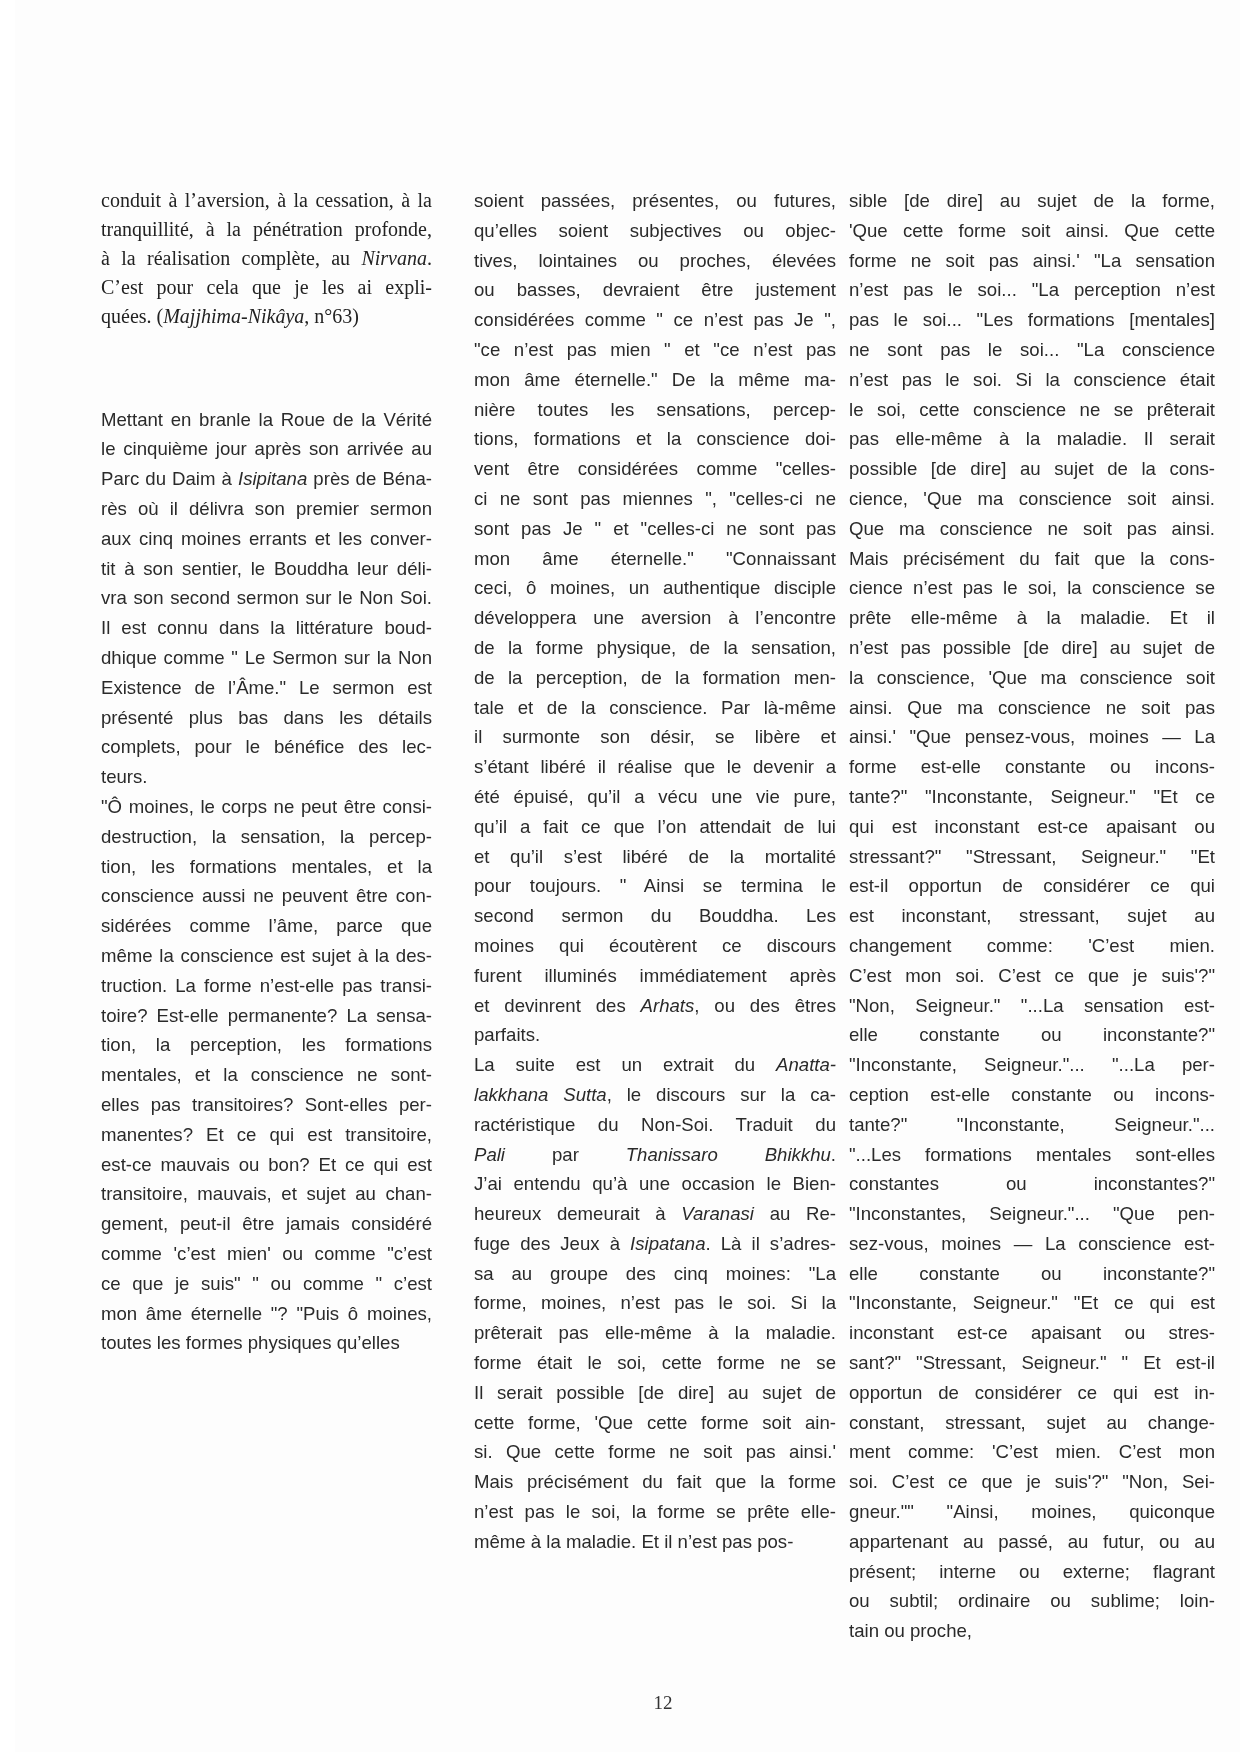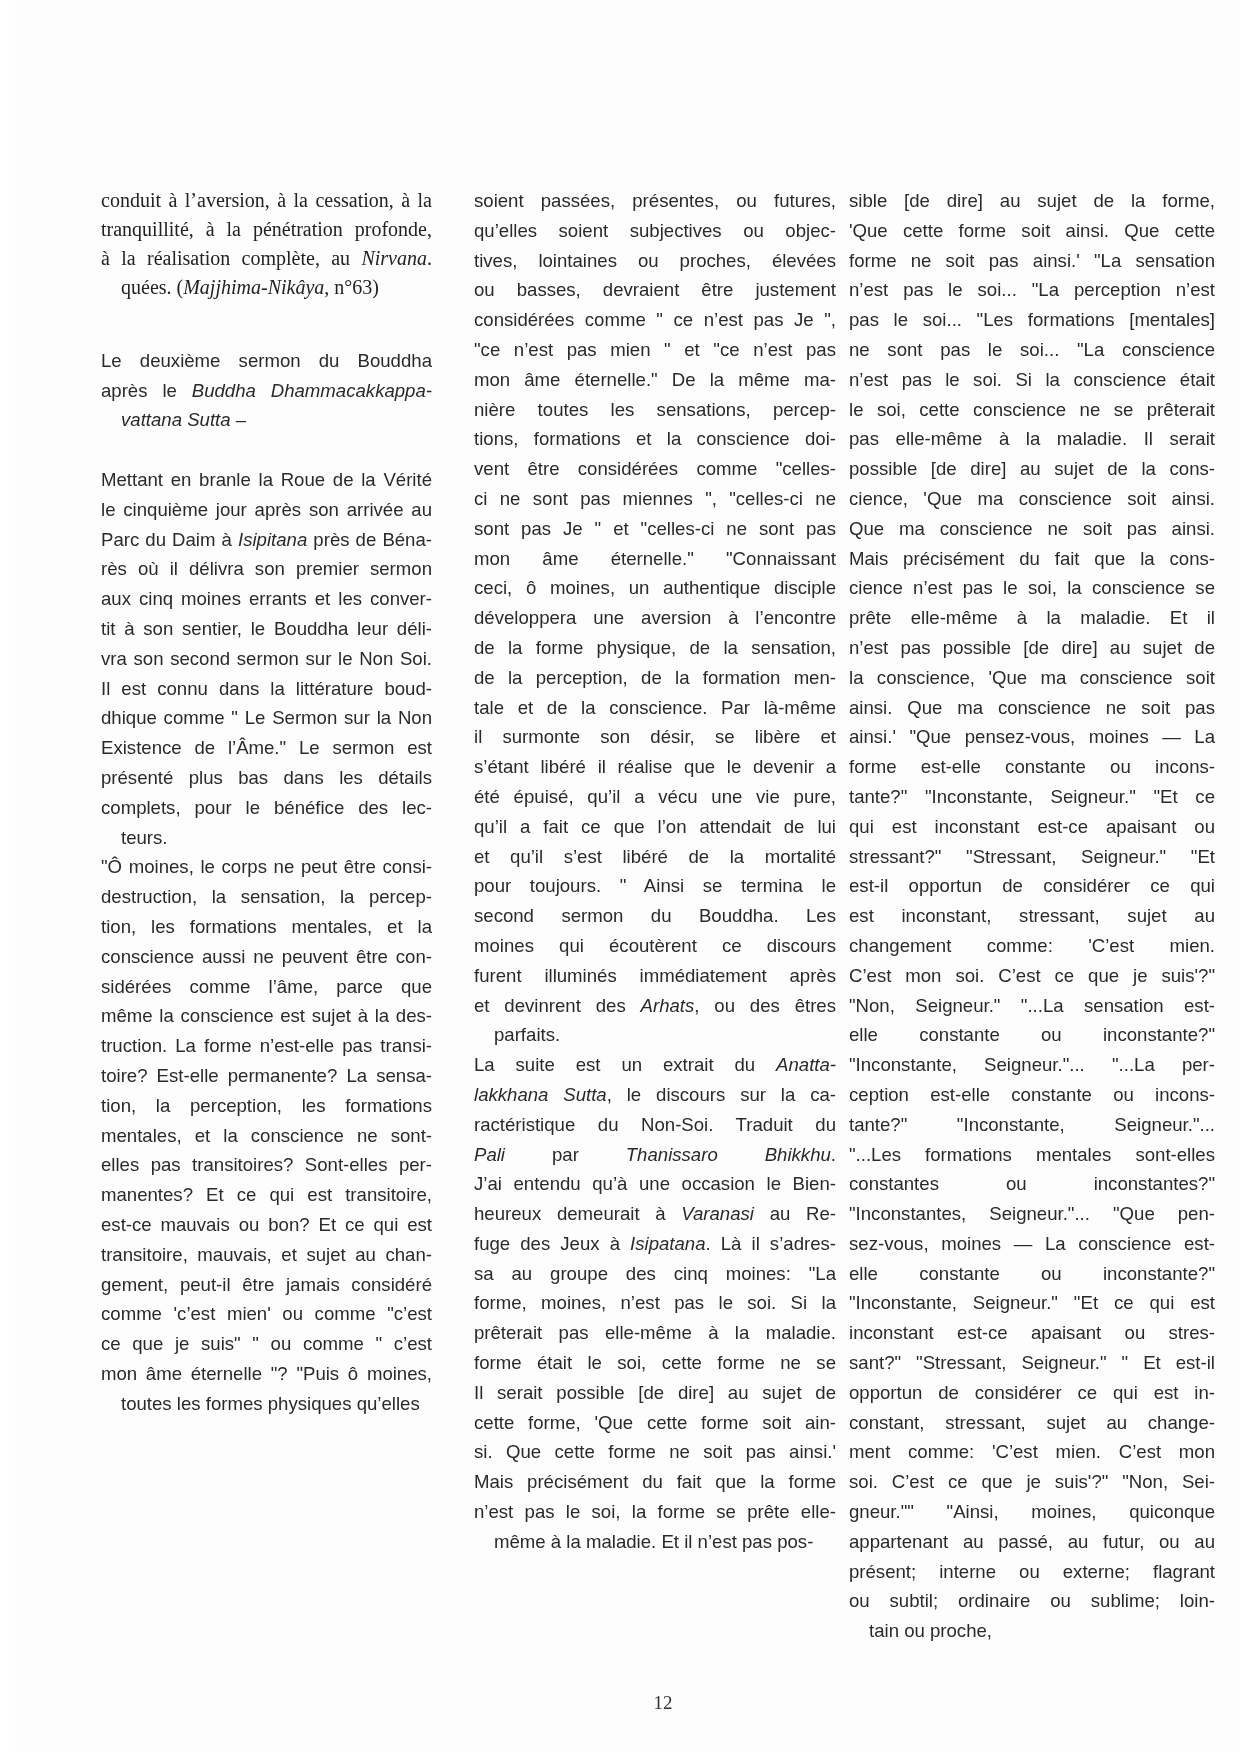--- a/index.html
+++ b/index.html
@@ -9,49 +9,45 @@
   .col1 { left: 86px; width: 331px; }
   .col2 { left: 459px; width: 362px; }
   .col3 { left: 834px; width: 366px; }
   .line {
     display: block; height: 29.8px; line-height: 29.8px;
     font-family: "Liberation Sans", "DejaVu Sans", sans-serif;
     font-size: 18.6px; color: #2a2a2a;
     text-align: justify; text-align-last: justify; white-space: nowrap;
     overflow: visible;
   }
-  .line.last { text-align-last: left; margin-left: 20px; }
+  .line.last { text-align-last: left; }
   .serif { font-family: "Liberation Serif", "DejaVu Serif", serif; font-size: 20px; color: #222; line-height: 29px; height: 29px; }
   .gap { display: block; height: 29.8px; }
   .gap-sm { display: block; height: 14px; }
   .line span.ln { display: inline; }
   i, .it { font-style: italic; }
   .pagenum {
     position: absolute; left: 0; width: 1240px; top: 1692px; text-align: center;
     font-family: "Liberation Serif", "DejaVu Serif", serif; font-size: 19px; color: #333; padding-left: 28px;
   }
 </style>
 </head>
 <body>
 
 <div class="page">
   <div class="col col1">
       <div>
         <div class="line serif"><span class="ln">conduit à l’aversion, à la cessation, à la</span></div>
         <div class="line serif"><span class="ln">tranquillité, à la pénétration profonde,</span></div>
         <div class="line serif"><span class="ln">à la réalisation complète, au </span><span class="ln it">Nirvana</span><span class="ln">.</span></div>
+        <div class="line serif"><span class="ln">C’est pour cela que je les ai expli-</span></div>
         <div class="line serif last"><span class="ln">quées. (</span><span class="ln it">Majjhima-Nikâya</span><span class="ln">, n°63)</span></div>
       </div>
       <div class="gap"></div>
       <div class="gap-sm"></div>
-      <div>
-        <div class="line"><span class="ln">Le deuxième sermon du Bouddha</span></div>
-        <div class="line"><span class="ln">après le </span><span class="ln it">Buddha Dhammacakkappa-</span></div>
-        <div class="line last"><span class="ln it">vattana Sutta</span><span class="ln"> –</span></div>
-      </div>
       <div class="gap"></div>
       <div>
         <div class="line"><span class="ln">Mettant en branle la Roue de la Vérité</span></div>
         <div class="line"><span class="ln">le cinquième jour après son arrivée au</span></div>
         <div class="line"><span class="ln">Parc du Daim à </span><span class="ln it">Isipitana</span><span class="ln"> près de Béna-</span></div>
         <div class="line"><span class="ln">rès où il délivra son premier sermon</span></div>
         <div class="line"><span class="ln">aux cinq moines errants et les conver-</span></div>
         <div class="line"><span class="ln">tit à son sentier, le Bouddha leur déli-</span></div>
         <div class="line"><span class="ln">vra son second sermon sur le Non Soi.</span></div>
         <div class="line"><span class="ln">Il est connu dans la littérature boud-</span></div>

